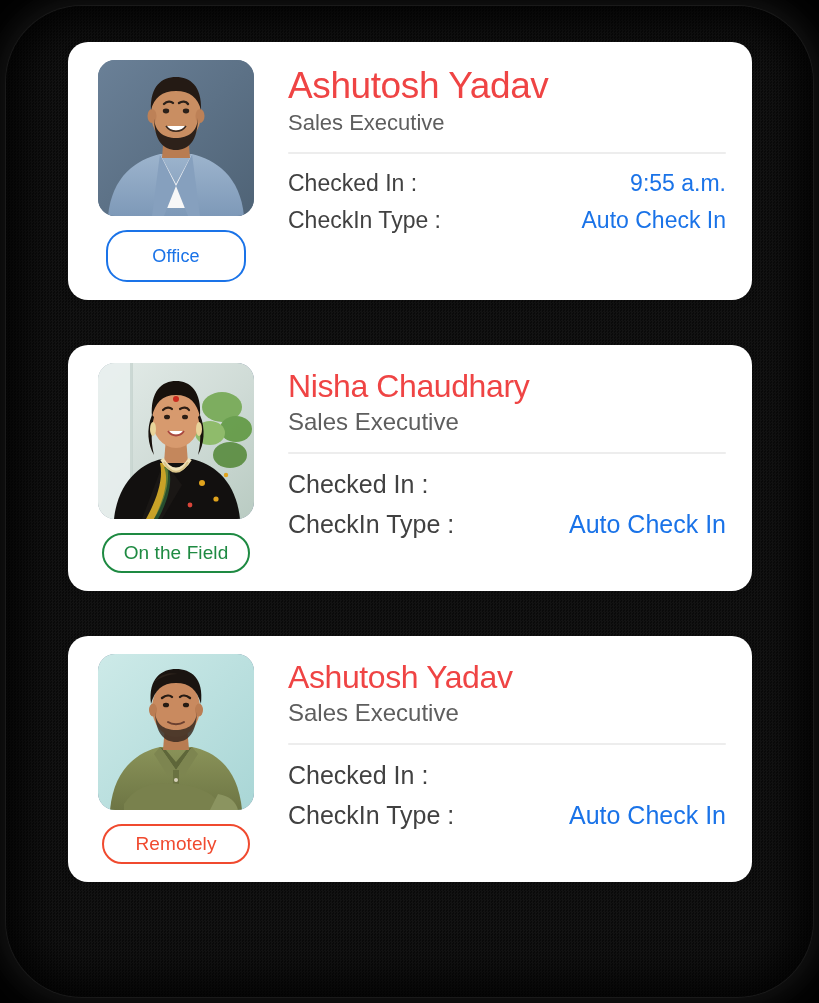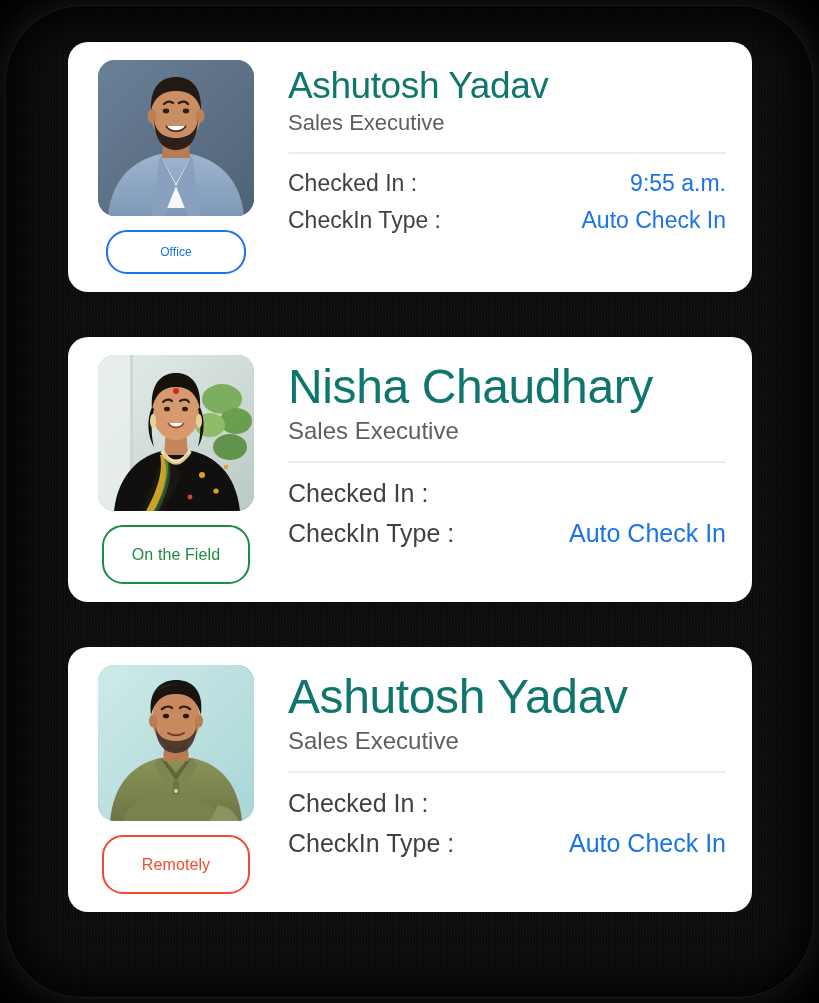--- a/index.html
+++ b/index.html
@@ -88,46 +88,46 @@
     border-radius: 17px;
     overflow: hidden;
     position: relative;
     background: #6b8097;
   }
   .avatar svg { display: block; width: 100%; height: 100%; }
 
   .badge {
     margin-top: 14px;
     min-width: 148px;
-    height: 59px;
+    height: 40px;
     border-radius: 21px;
     border: 2px solid currentColor;
     background: #ffffff;
     display: flex;
     align-items: center;
     justify-content: center;
-    font-size: 16px;
+    font-size: 19px;
     letter-spacing: 0.1px;
     padding: 0 18px;
     white-space: nowrap;
   }
   .badge.blue  { color: #1a73e8; }
   .badge.green { color: #1e8a42; }
   .badge.red   { color: #f04a2f; align-items: center; }
 
   
   .detail-col {
     flex: 1 1 auto;
     padding-left: 26px;
     padding-top: 6px;
     min-width: 0;
   }
 
   .person-name {
-    color: #0f766e;
+    color: #ef4444;
     font-size: 38px;
     line-height: 1.08;
     font-weight: 400;
     letter-spacing: -0.4px;
     white-space: nowrap;
   }
 
   .person-role {
     margin-top: 4px;
     color: #5e5e5e;
@@ -170,23 +170,23 @@
     line-height: 1.35;
     text-align: right;
     white-space: nowrap;
   }
 
   
   .card.size-sm .person-name  { font-size: 37px; }
   .card.size-sm .person-role  { font-size: 22px; }
   .card.size-sm .info-label,
   .card.size-sm .info-value   { font-size: 23px; }
-  .card.size-sm .badge        { font-size: 12px; min-width: 140px; height: 44px; }
-
-  .card.size-lg .person-name  { font-size: 48px; }
+  .card.size-sm .badge        { font-size: 18px; min-width: 140px; height: 52px; }
+
+  .card.size-lg .person-name  { font-size: 32px; }
   .card.size-lg .person-role  { font-size: 24px; }
   .card.size-lg .info-label,
   .card.size-lg .info-value   { font-size: 25px; }
 </style>
 </head>
 <body>
 
 <div id="stage">
   <div id="halo"></div>
 

